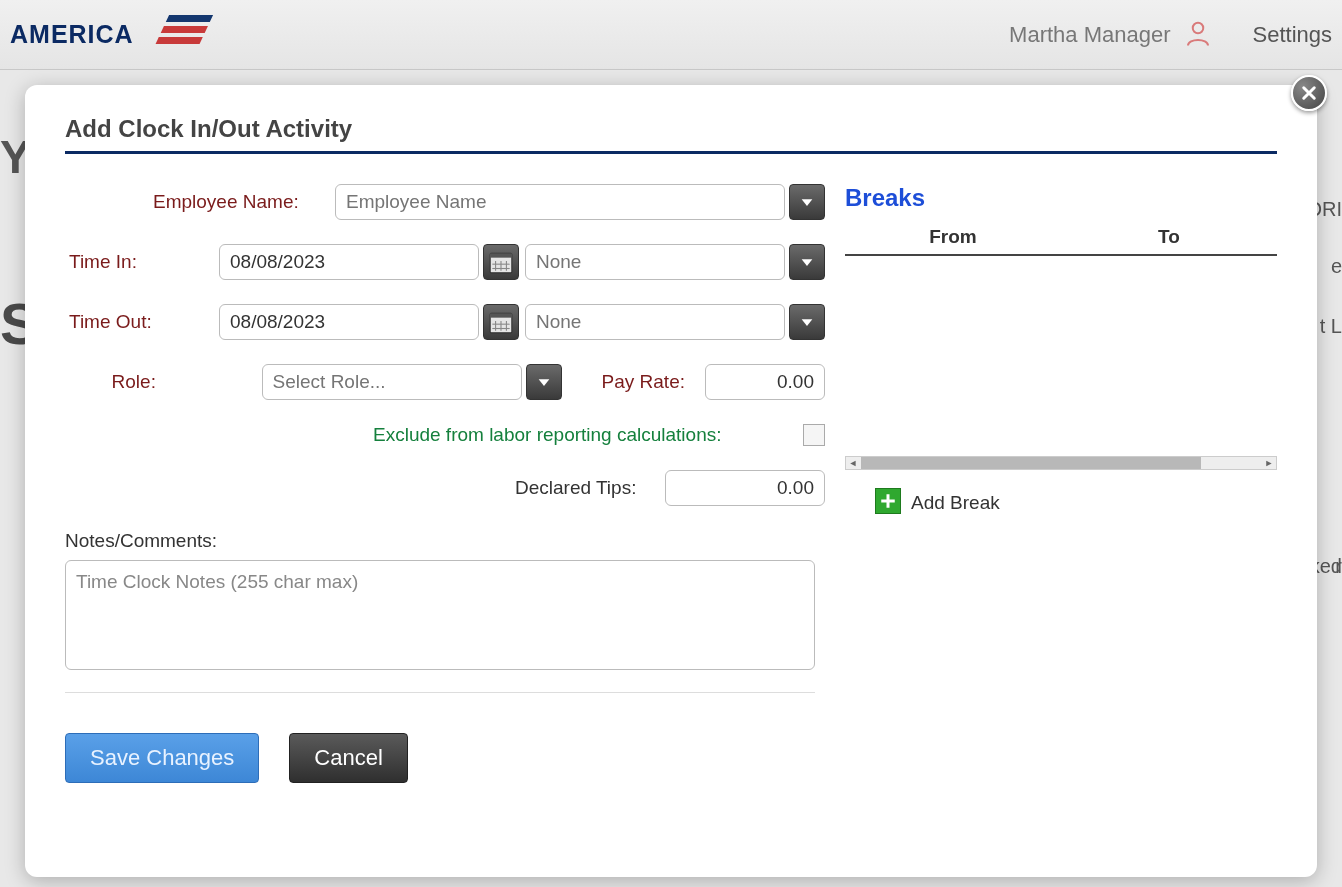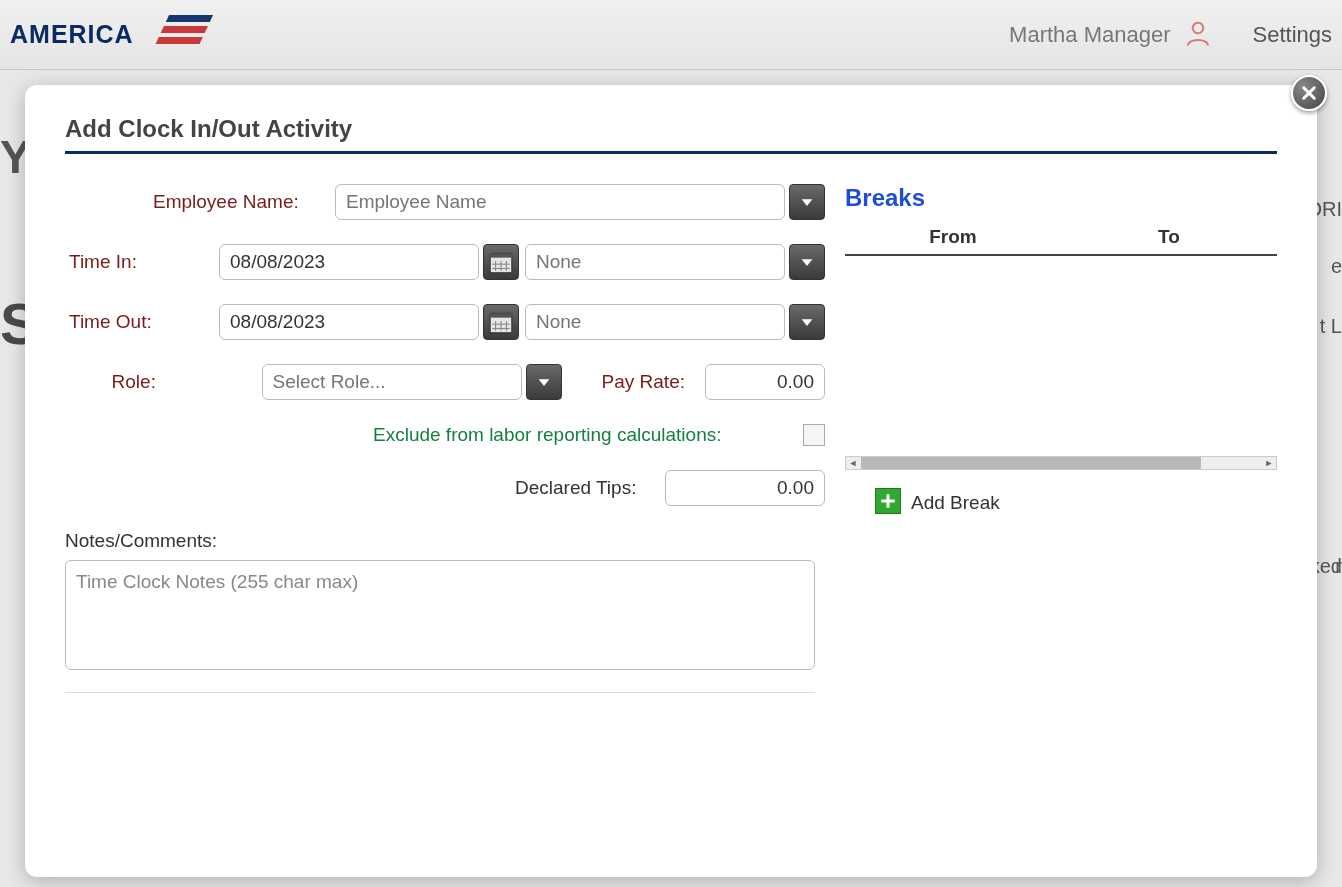--- a/index.html
+++ b/index.html
@@ -402,20 +402,24 @@
         <input class="num-input" style="width: 160px;" value="0.00">
       </div>
 
       <div>
         <div class="label-dark" style="margin-bottom:8px">Notes/Comments:</div>
         <textarea class="textarea" placeholder="Time Clock Notes (255 char max)" style=""></textarea>
       </div>
 
       <div class="divider"></div>
 
+      <div class="btn-row">
+        <button class="btn btn-primary">Save Changes</button>
+        <button class="btn btn-secondary">Cancel</button>
+      </div>
     </div>
 
     <div class="right-pane">
       <div class="breaks-title">Breaks</div>
       <div class="breaks-headers">
         <div class="breaks-col">From</div>
         <div class="breaks-col">To</div>
       </div>
       <div class="breaks-body"></div>
       <div class="breaks-scroll">

